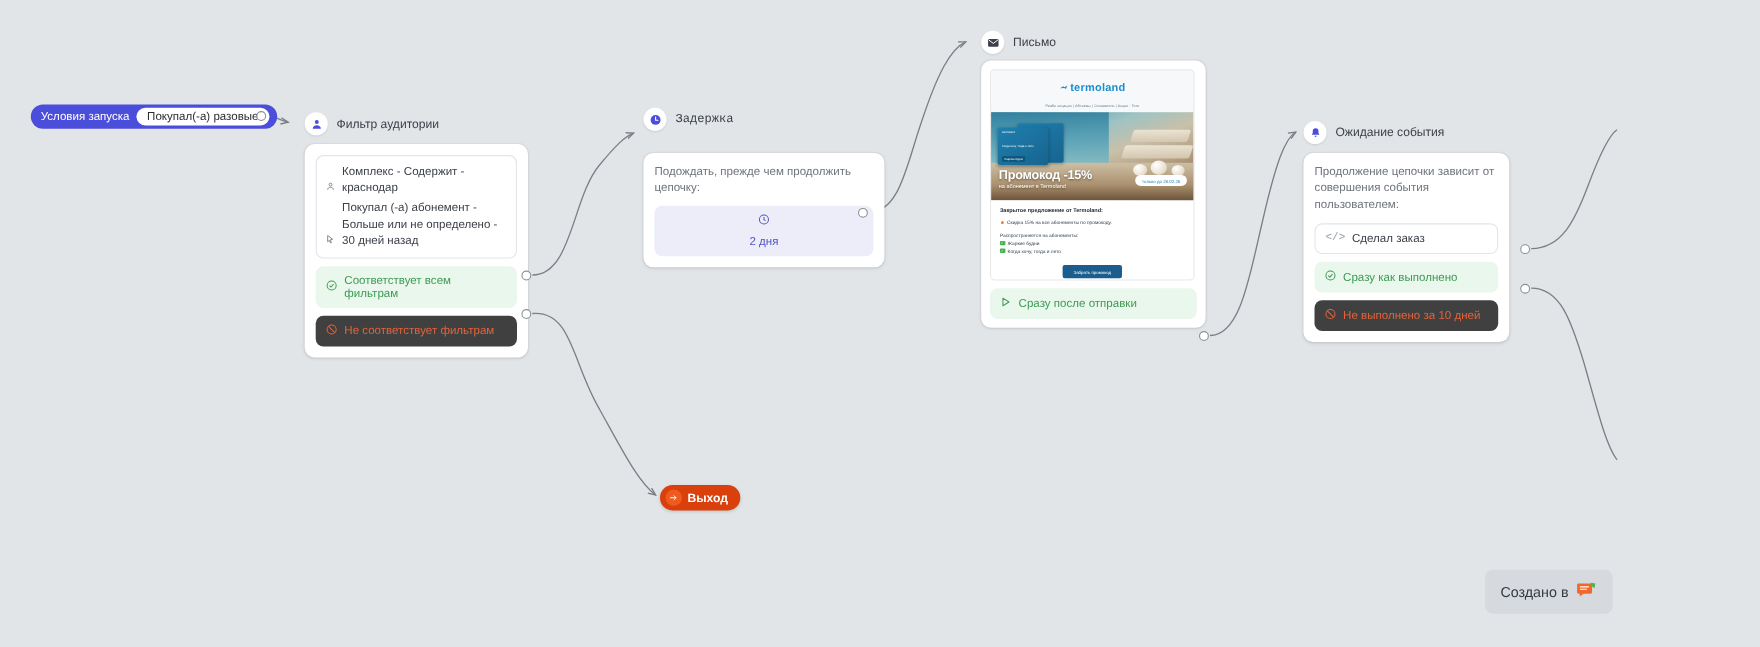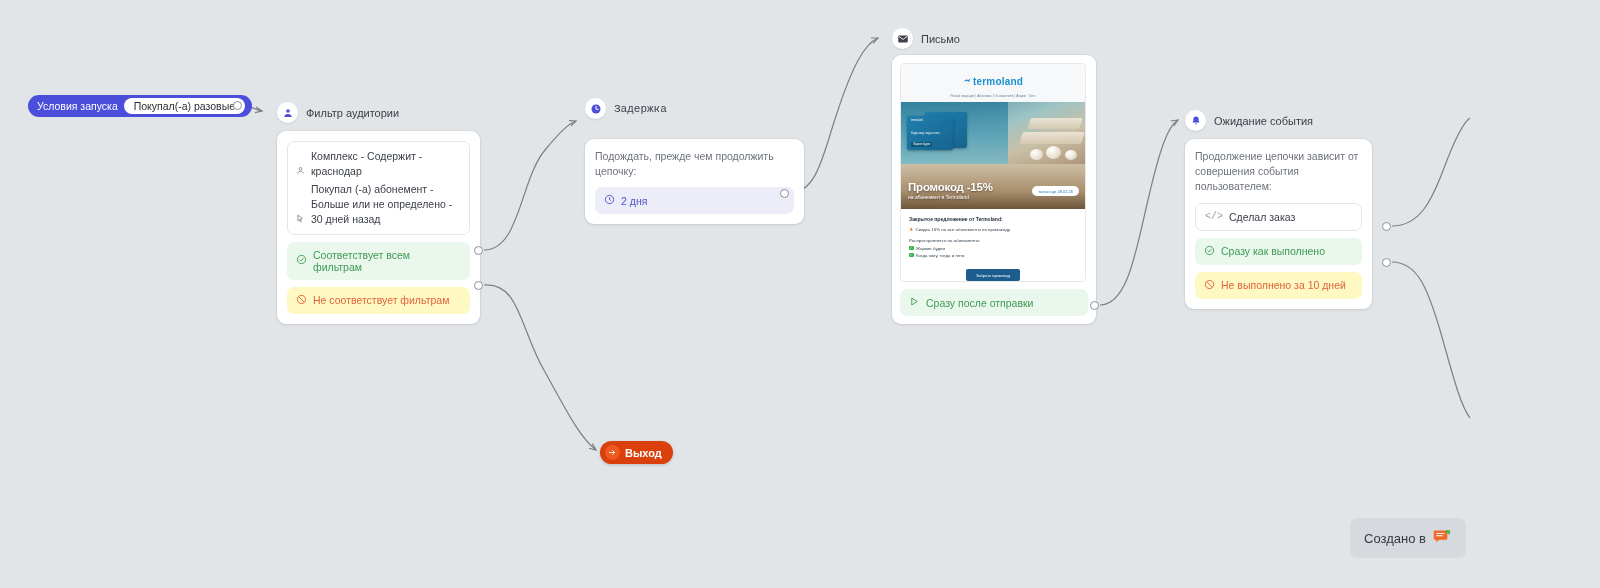--- a/index.html
+++ b/index.html
@@ -90,21 +90,21 @@
   .cond-ic { flex: 0 0 auto; margin-top: 1px; }
 
   .outcome {
     display: flex; align-items: center; gap: 6px;
     border-radius: 7px;
     padding: 7px 9px;
     font-size: 10.5px;
     margin-top: 7px;
   }
   .out-green { background: #e9f7ec; color: #3f9b55; }
-  .out-red   { background: #fef9c3; color: #e2633a; }
+  .out-red   { background: #404040; color: #e2633a; }
   .out-lav   { background: #ecedf8; color: #5255c4; }
 
   .field {
     display: flex; align-items: center; gap: 6px;
     border: 1px solid #e3e5e9; border-radius: 7px;
     padding: 7px 9px; font-size: 10.5px; color: #3c4149;
     background: #fff;
   }
   .code-ic { color: #9aa0a8; font-size: 10px; font-family: "Liberation Mono", monospace; }
 
@@ -118,21 +118,21 @@
   .mail-brandbar { padding: 7px 0 5px; text-align: center; background:#f7f8f9; }
   .mail-logo {
     font-size: 10px; font-weight: bold; color: #1a8fd0;
     letter-spacing: .2px; display:inline-flex; align-items:center; gap:2px;
   }
   .mail-nav {
     font-size: 3.2px; color: #5f7c92; text-align: center;
     padding-bottom: 4px; letter-spacing: .1px;
   }
   .hero {
-    position: relative; height: 107px; overflow: hidden;
+    position: relative; height: 80px; overflow: hidden;
     background: linear-gradient(160deg,#4d8fa8 0%,#6fa7b4 18%,#9ec3c4 34%,#c9c0a8 52%,#b59f82 70%,#8c7356 88%,#5e4a33 100%);
   }
   .hero-pool {
     position:absolute; left:0; top:0; width:58%; height:62%;
     background: linear-gradient(180deg,#2f7f9e 0%,#54a2b8 55%,#7fbcc6 100%);
     opacity:.85;
   }
   .hero-deck {
     position:absolute; left:0; bottom:0; width:100%; height:42%;
     background: linear-gradient(180deg,#cdbfa4 0%,#a98f6d 60%,#6d553c 100%);
@@ -309,21 +309,21 @@
       <svg width="12" height="12" viewBox="0 0 24 24" fill="#4b4ddb">
         <circle cx="12" cy="12" r="9"></circle>
         <path d="M12 6.6v5.9h4.4" stroke="#ffffff" stroke-width="2" fill="none" stroke-linecap="round"></path>
       </svg>
     </span>
     <span class="head-title">Задержка</span>
   </div>
 
   <div class="card" style="left:585px; top:139px; width:219px;">
     <div class="card-desc">Подождать, прежде чем продолжить цепочку:</div>
-    <div class="outcome out-lav" style="margin-top:0;">
+    <div class="outcome out-lav" style="margin-top:0;flex-direction:column;">
       <span>
         <svg width="11" height="11" viewBox="0 0 24 24" fill="none" stroke="#5255c4" stroke-width="2">
           <circle cx="12" cy="12" r="9"></circle>
             <path d="M12 7v5.3l3.4 2"></path>
         </svg>
       </span>
       <span>2 дня</span>
     </div>
   </div>
   <div class="port" style="left:780px; top:189px;"></div>

